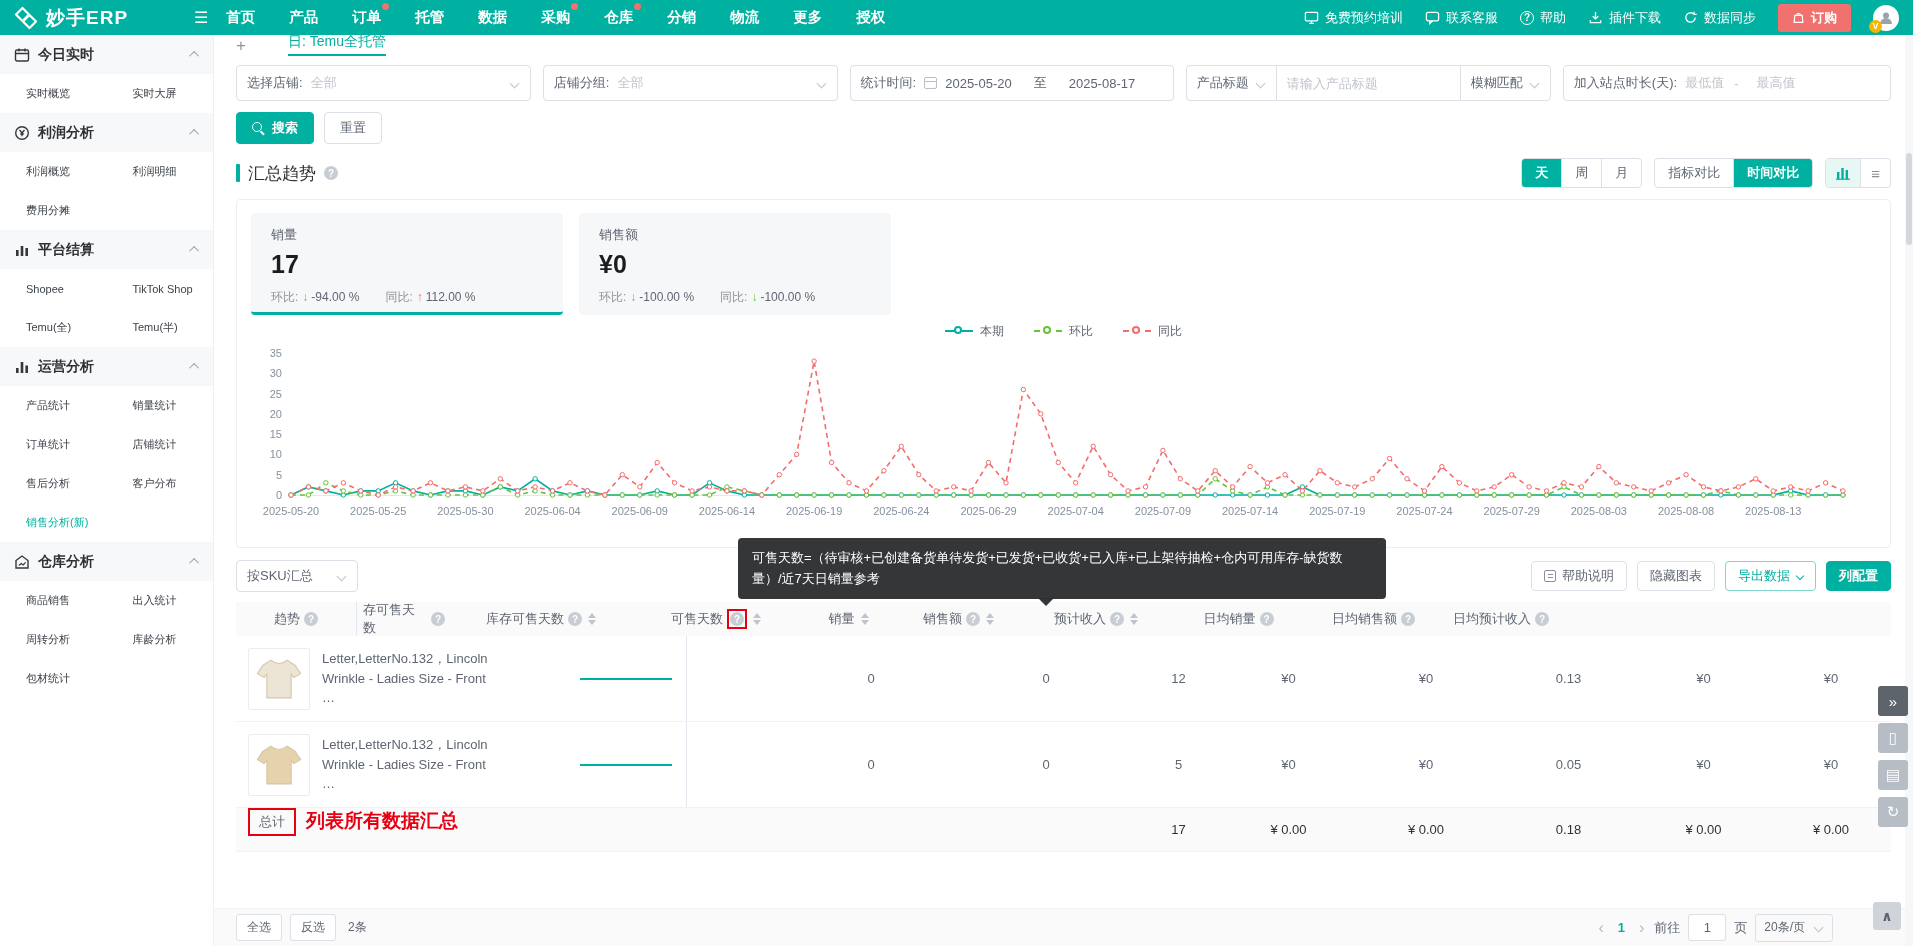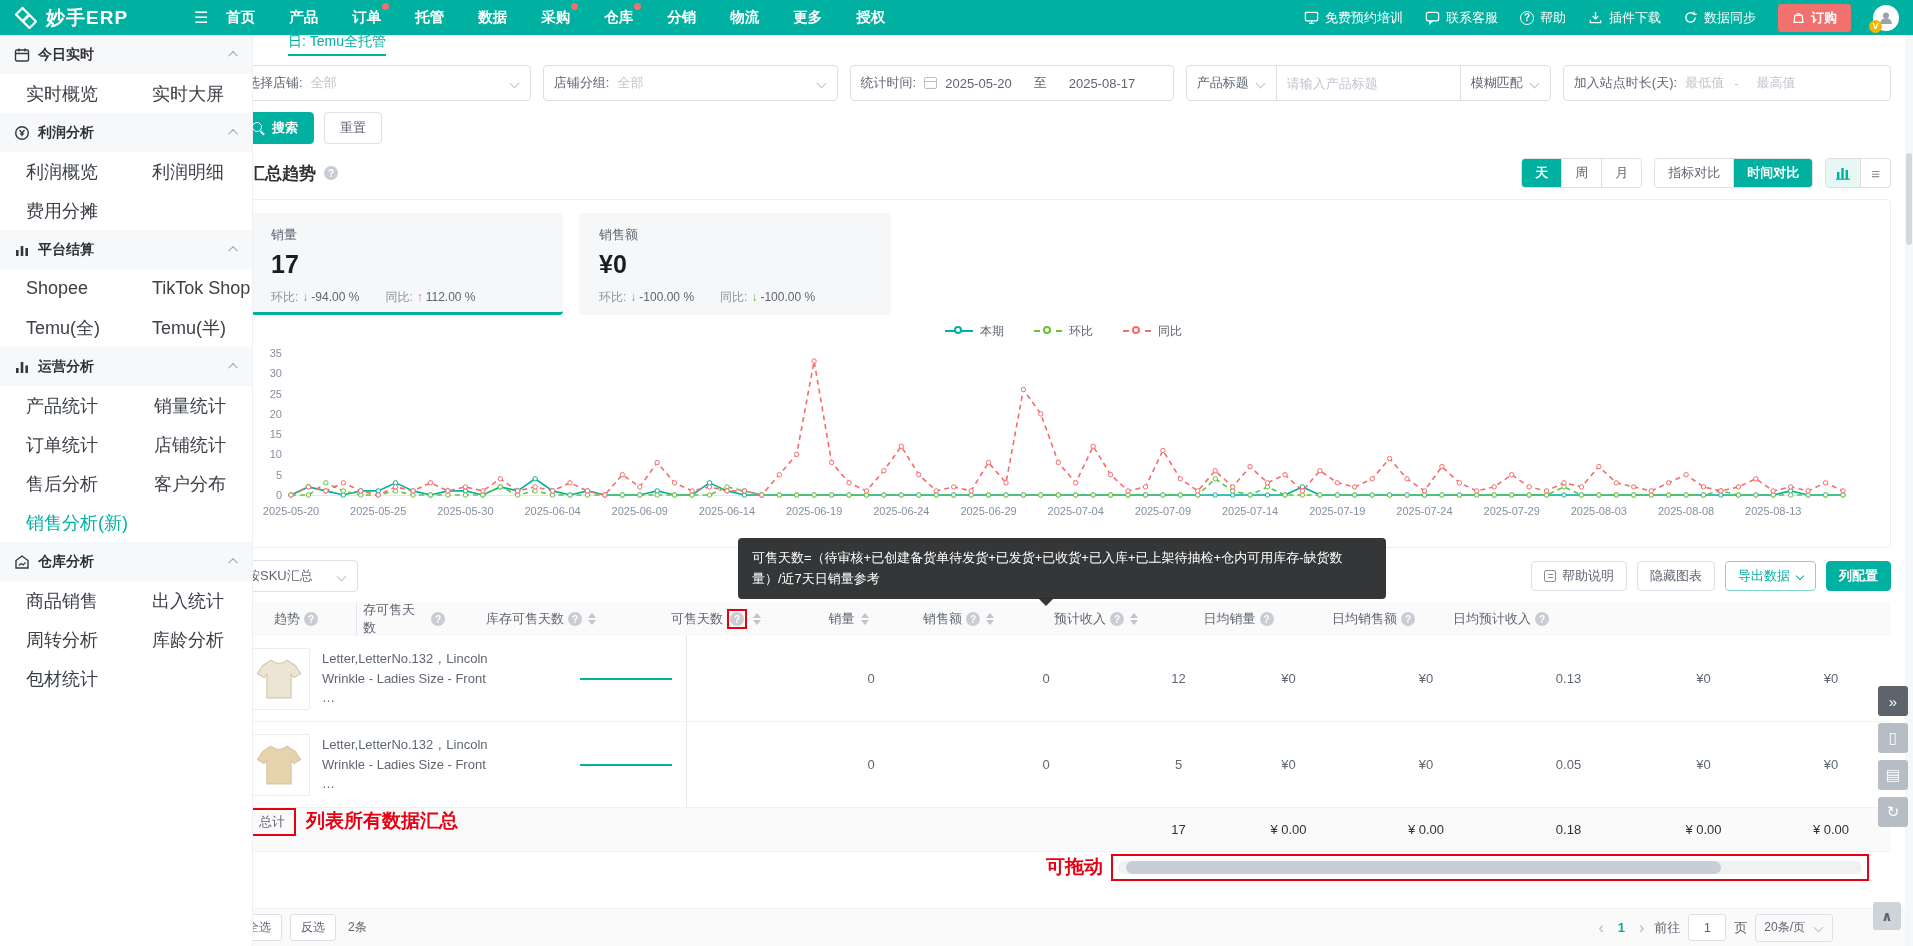--- a/index.html
+++ b/index.html
@@ -18,25 +18,25 @@
 .topnav .nav-item{position:relative;font-size:14.5px;font-weight:bold;cursor:pointer;white-space:nowrap}
 .nav-dot{position:absolute;top:-5px;right:-8px;width:7px;height:7px;border-radius:50%;background:#f0716d}
 .top-right{margin-left:auto;display:flex;align-items:center;gap:22px;padding-right:14px}
 .tr-item{display:flex;align-items:center;gap:6px;font-size:13px;cursor:pointer;white-space:nowrap}
 .order-btn{display:flex;align-items:center;gap:6px;background:#f0716d;border-radius:3px;padding:5px 14px;font-size:13px;font-weight:bold;cursor:pointer}
 .avatar{position:relative;width:26px;height:26px;border-radius:50%;background:#fff;display:flex;align-items:center;justify-content:center;cursor:pointer}
 .avatar svg{display:block}
 .avatar-badge{position:absolute;left:-4px;bottom:-2px;width:13px;height:13px;border-radius:50%;background:#f7b500;color:#fff;font-size:9px;font-weight:bold;display:flex;align-items:center;justify-content:center}
 .circle-q-white{width:14px;height:14px;border:1.3px solid #fff;border-radius:50%;display:inline-flex;align-items:center;justify-content:center;font-size:10px;font-weight:bold}
 
-.sidebar{position:absolute;left:0;top:35px;bottom:0;width:253px;background:#fff;border-right:1px solid #eef0f2;overflow:hidden;z-index:10}
+.sidebar{position:absolute;left:0;top:35px;bottom:0;width:214px;background:#fff;border-right:1px solid #eef0f2;overflow:hidden;z-index:10}
 .side-sec-head{height:39px;display:flex;align-items:center;gap:8px;padding:0 14px;background:var(--hdr-bg);font-size:14px;font-weight:bold;color:var(--text);cursor:pointer}
 .side-sec-head .chev{margin-left:auto;width:7px;height:7px;border-left:1.5px solid #9aa0a6;border-top:1.5px solid #9aa0a6;transform:rotate(45deg) translateY(2px)}
 .side-items{display:grid;grid-template-columns:1fr 1fr}
-.side-item{height:39px;display:flex;align-items:center;padding-left:26px;font-size:18px;color:#3c4148;cursor:pointer;white-space:nowrap}
+.side-item{height:39px;display:flex;align-items:center;padding-left:26px;font-size:11px;color:#3c4148;cursor:pointer;white-space:nowrap}
 .side-item.active{color:var(--primary)}
 .side-icon{display:inline-flex}
 
 .main{position:absolute;left:214px;top:35px;right:0;bottom:0;padding:0 22px;background:#fff;overflow:hidden}
 .tabstrip{height:24px;overflow:hidden;display:flex;align-items:flex-end;gap:42px;margin-top:-3px}
 .tab-add{font-size:17px;color:var(--text3);cursor:pointer;line-height:20px}
 .tab-active{color:var(--primary);font-size:14px;padding-bottom:3px;border-bottom:2px solid var(--primary);cursor:pointer;white-space:nowrap}
 
 .filter-row{display:flex;gap:12px;margin-top:9px}
 .fbox{height:36px;border:1px solid var(--border);border-radius:4px;display:flex;align-items:center;padding:0 10px;font-size:13px;color:var(--text2);background:#fff}
@@ -59,21 +59,21 @@
 .action-row{display:flex;gap:10px;margin-top:11px}
 .btn{height:32px;display:inline-flex;align-items:center;justify-content:center;padding:0 15px;border-radius:4px;font-size:13px;cursor:pointer;border:1px solid var(--border);background:#fff;color:var(--text2);white-space:nowrap}
 .btn.primary{background:var(--primary);border-color:var(--primary);color:#fff;font-weight:bold}
 .btn.outline-primary{border-color:#7fd6cc;color:var(--primary)}
 .btn.small{height:30px;padding:0 12px}
 .mag{width:13px;height:13px;position:relative;margin-right:7px}
 .mag::before{content:"";position:absolute;width:8px;height:8px;border:1.6px solid #fff;border-radius:50%;left:0;top:0}
 .mag::after{content:"";position:absolute;width:5px;height:1.6px;background:#fff;transform:rotate(45deg);left:8px;top:10px}
 
 .section-head{display:flex;align-items:center;margin-top:14px}
-.sec-title{display:flex;align-items:center;gap:8px;font-size:17px;font-weight:bold}
+.sec-title{display:flex;align-items:center;gap:8px;font-size:17px;font-weight:normal}
 .sec-bar{width:4px;height:18px;background:var(--primary);border-radius:1px}
 .q{width:14px;height:14px;border-radius:50%;background:#c8cdd4;color:#fff;font-size:10px;font-weight:bold;display:inline-flex;align-items:center;justify-content:center;flex:none}
 .q::after{content:"?"}
 .sec-controls{margin-left:auto;display:flex;gap:12px;align-items:center}
 .seg-group{display:inline-flex;border:1px solid var(--border);border-radius:4px;overflow:hidden;height:30px;background:#fff}
 .seg{padding:0 13px;display:flex;align-items:center;font-size:13px;color:var(--text2);border-left:1px solid var(--border);cursor:pointer;white-space:nowrap}
 .seg:first-child{border-left:none}
 .seg.active{background:var(--primary);color:#fff;font-weight:bold}
 .seg.icon-seg{padding:0 10px}
 .seg.icon-active{background:var(--primary-light)}
@@ -906,28 +906,20 @@
         <div class="td" style="width: 95px;"></div>
         <div class="td" style="width: 180px;"></div>
         <div class="td" style="width: 170px;"></div>
         <div class="td" style="width: 95px;">17</div>
         <div class="td" style="width: 125px;">¥ 0.00</div>
         <div class="td" style="width: 150px;">¥ 0.00</div>
         <div class="td" style="width: 135px;">0.18</div>
         <div class="td" style="width: 135px;">¥ 0.00</div>
         <div class="td" style="width: 120px;">¥ 0.00</div>
       </div>
-    <div class="scroll-strip">
-      <span class="ann-drag">可拖动</span>
-      <div class="scroll-red-box">
-        <div class="scroll-track">
-          <div class="scroll-thumb"></div>
-        </div>
-      </div>
-    </div>
   </div>
 
   <div class="col-tooltip">可售天数=（待审核+已创建备货单待发货+已发货+已收货+已入库+已上架待抽检+仓内可用库存-缺货数量）/近7天日销量参考</div>
 
   <div class="footerbar">
     <div class="foot-left">
       <button class="btn tiny">全选</button>
       <button class="btn tiny">反选</button>
       <span class="count-text">2条</span>
     </div>

